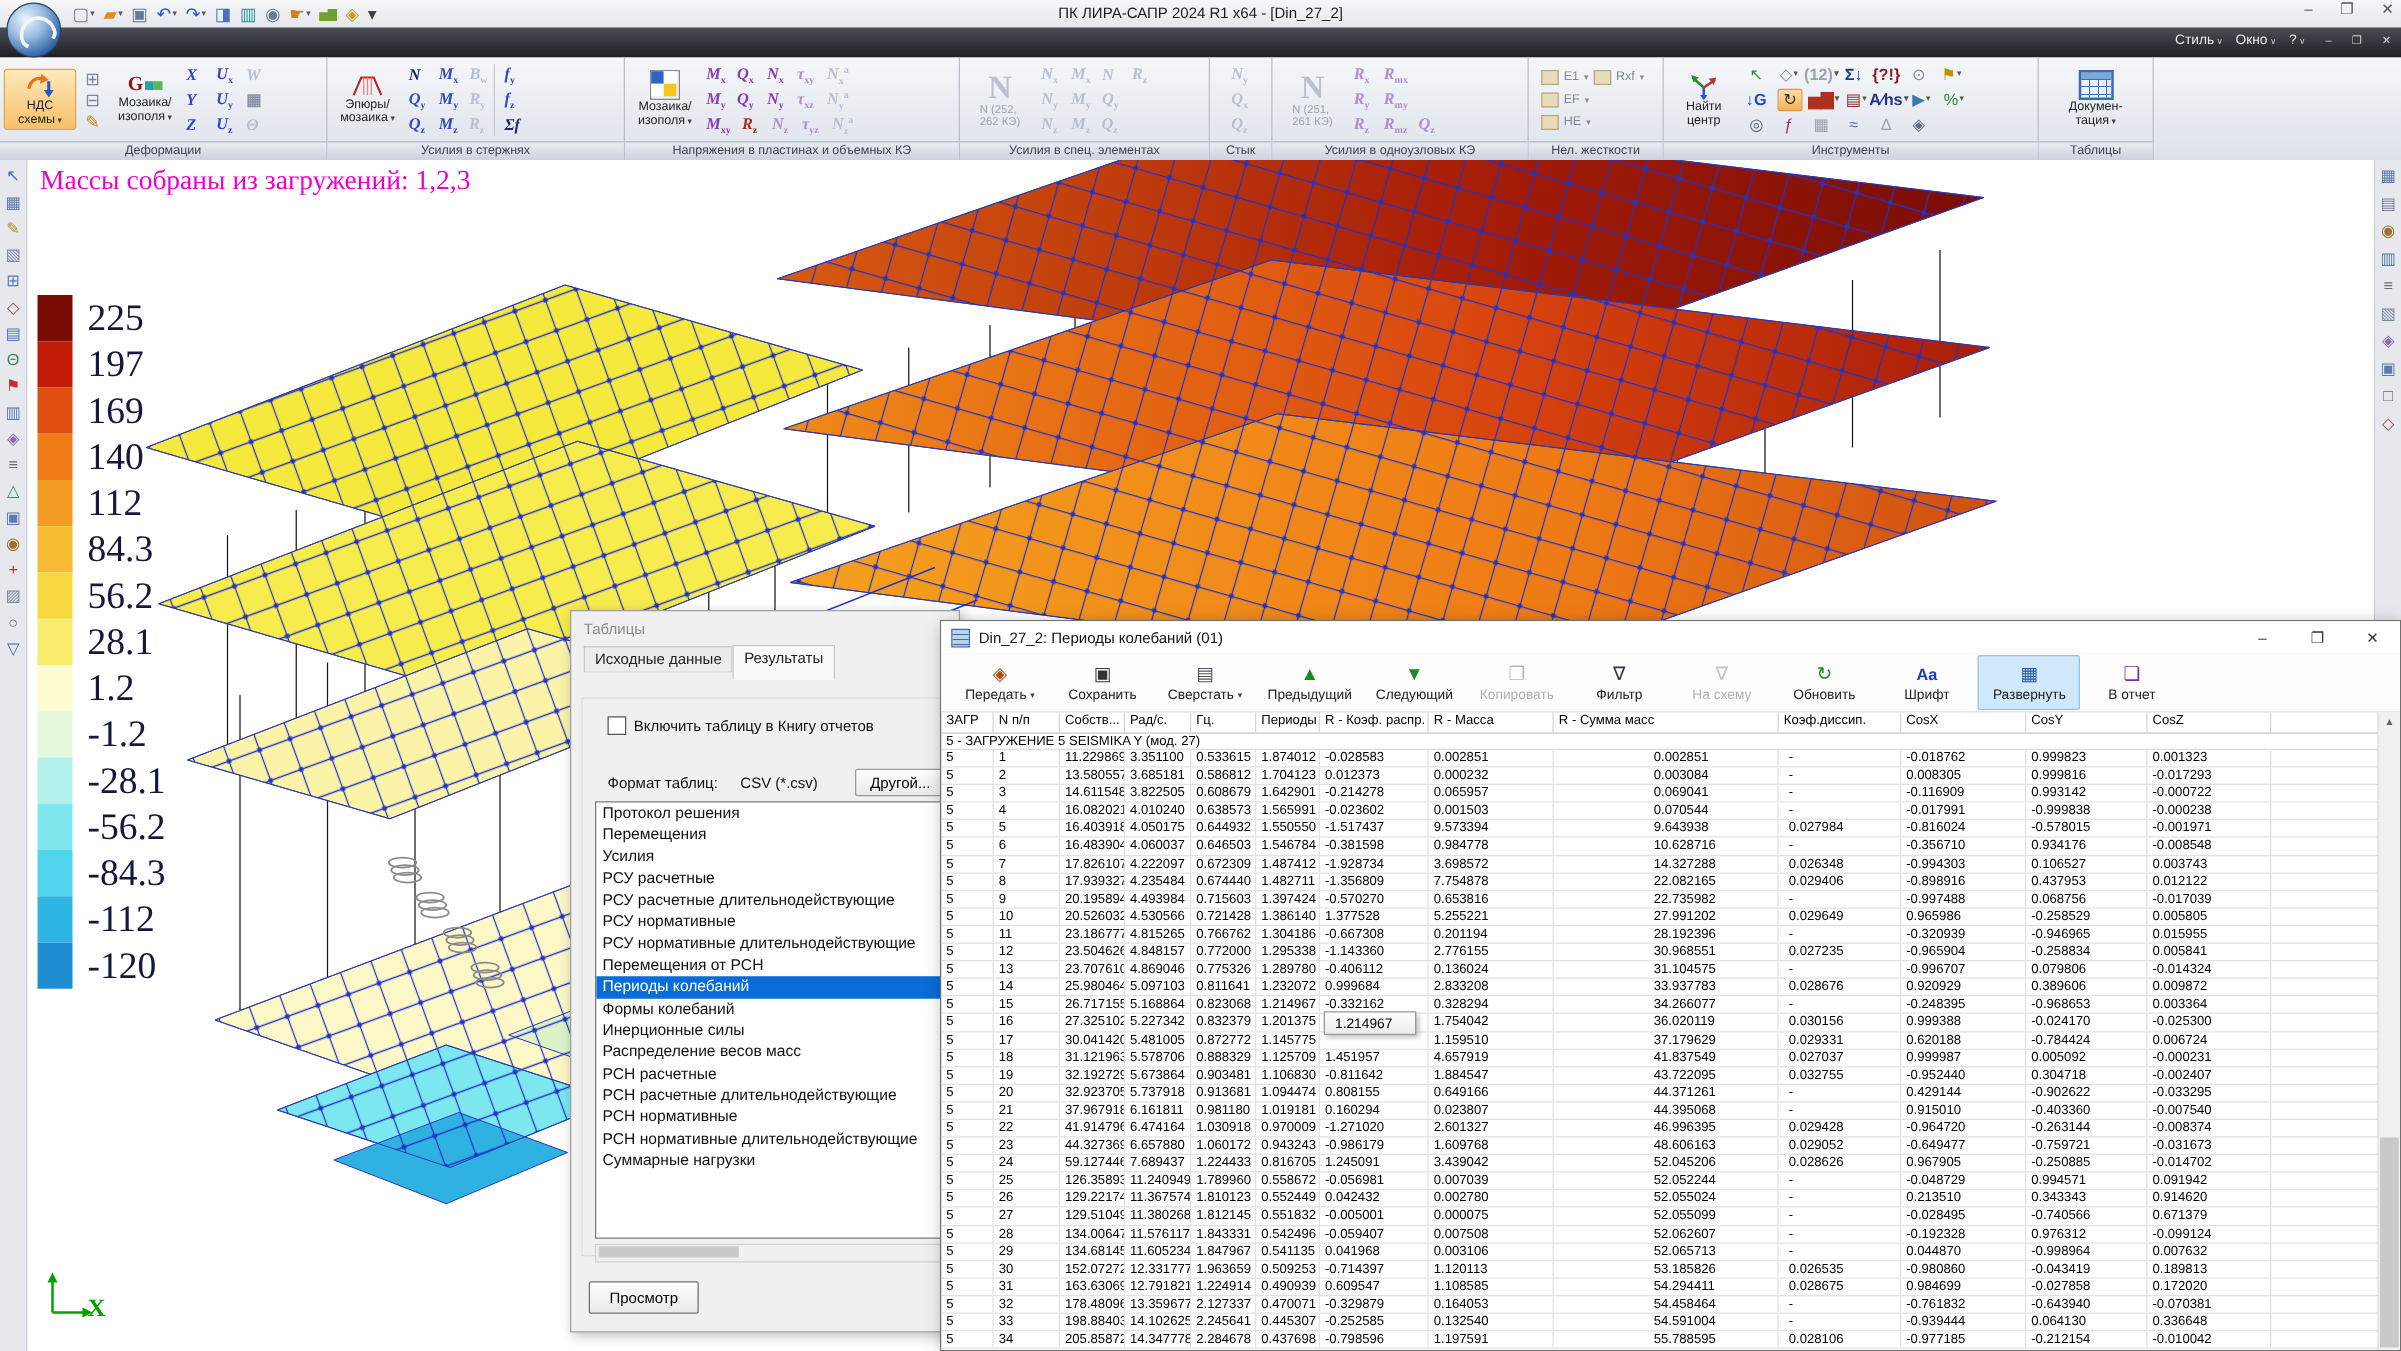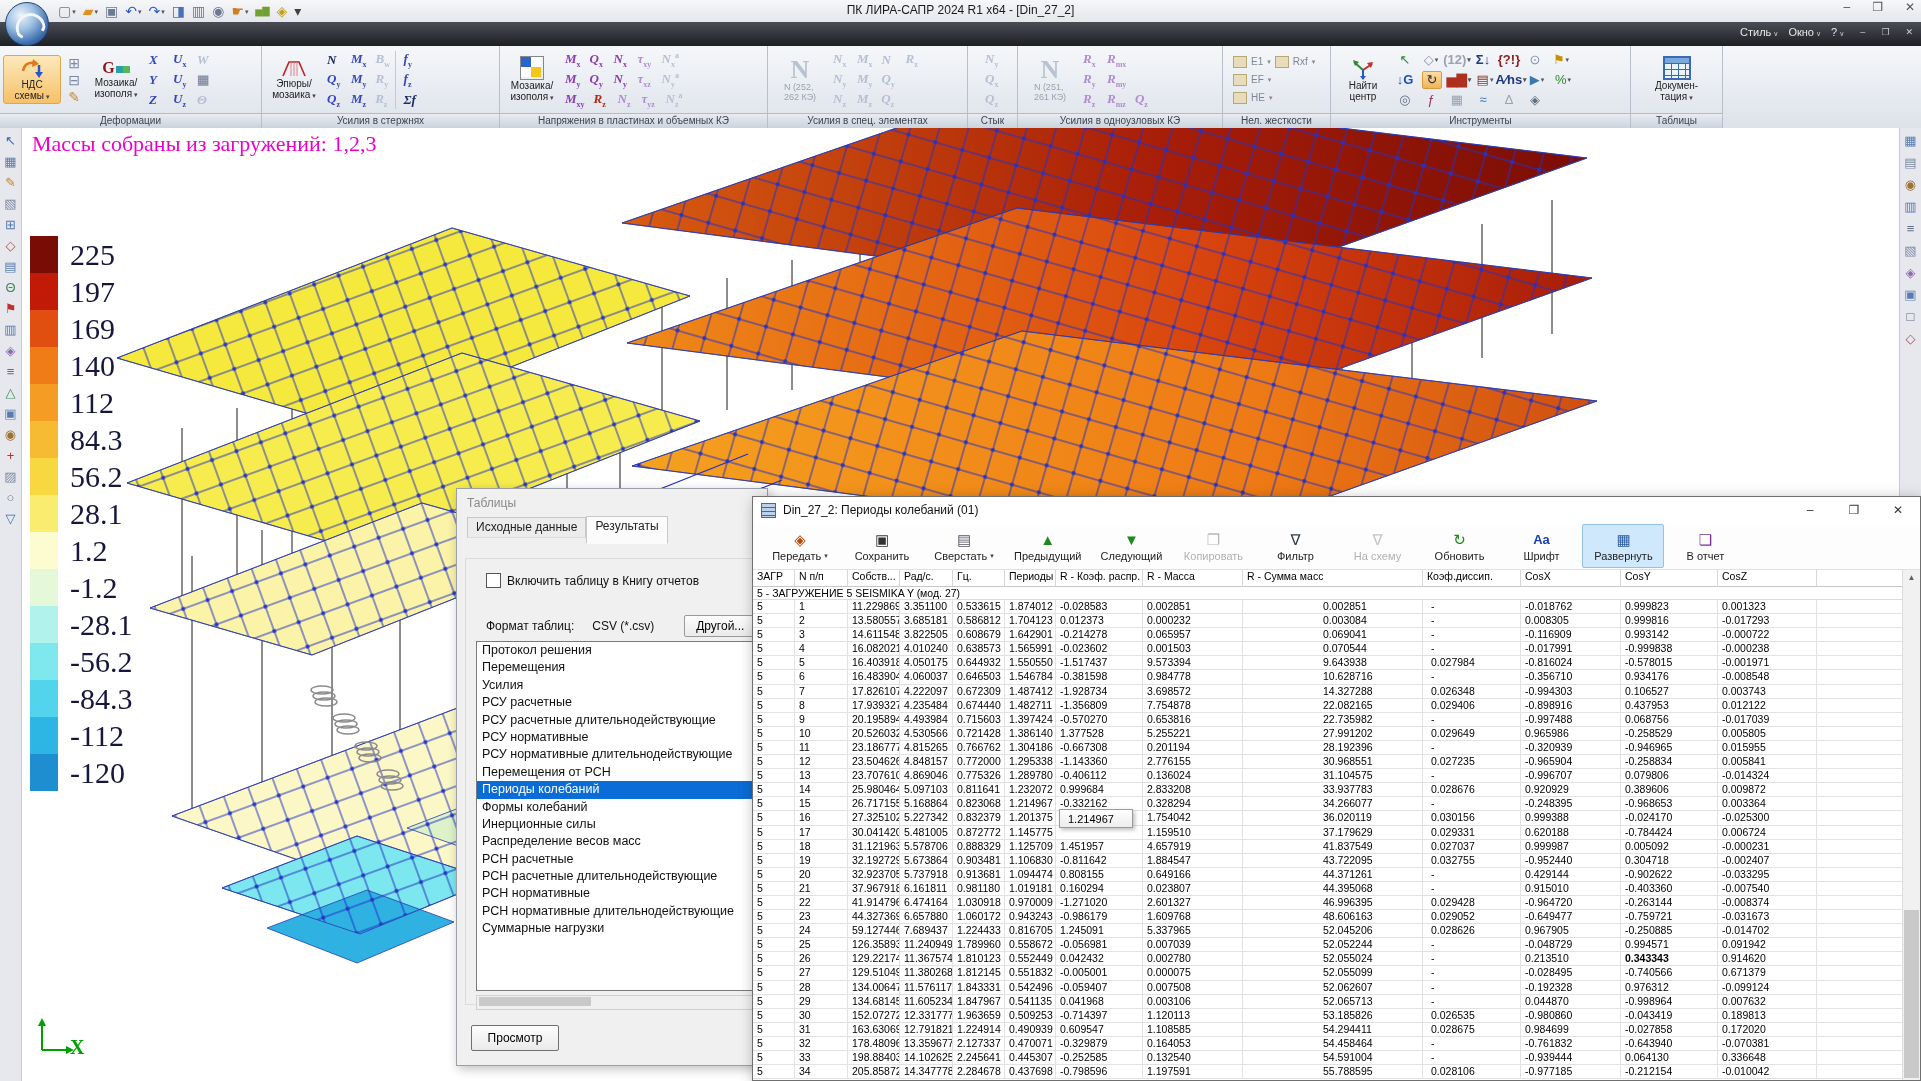--- a/index.html
+++ b/index.html
@@ -1195,21 +1195,21 @@
         <div class="tc fill"></div>
       </div>
       <div class="trow">
         <div class="tc" style="width: 42px;">5</div>
         <div class="tc" style="width: 53px;">24</div>
         <div class="tc" style="width: 52px;">59.127446</div>
         <div class="tc" style="width: 53px;">7.689437</div>
         <div class="tc" style="width: 52px;">1.224433</div>
         <div class="tc" style="width: 51px;">0.816705</div>
         <div class="tc" style="width: 87px;">1.245091</div>
-        <div class="tc" style="width: 100px;">5.337965</div>
+        <div class="tc" style="width: 100px;">3.439042</div>
         <div class="tc pad80" style="width: 180px;">52.045206</div>
         <div class="tc pad8" style="width: 98px;">0.028626</div>
         <div class="tc" style="width: 100px;">0.967905</div>
         <div class="tc" style="width: 97px;">-0.250885</div>
         <div class="tc" style="width: 99px;">-0.014702</div>
         <div class="tc fill"></div>
       </div>
       <div class="trow">
         <div class="tc" style="width: 42px;">5</div>
         <div class="tc" style="width: 53px;">25</div>
@@ -1231,21 +1231,21 @@
         <div class="tc" style="width: 53px;">26</div>
         <div class="tc" style="width: 52px;">129.221749</div>
         <div class="tc" style="width: 53px;">11.367574</div>
         <div class="tc" style="width: 52px;">1.810123</div>
         <div class="tc" style="width: 51px;">0.552449</div>
         <div class="tc" style="width: 87px;">0.042432</div>
         <div class="tc" style="width: 100px;">0.002780</div>
         <div class="tc pad80" style="width: 180px;">52.055024</div>
         <div class="tc pad8" style="width: 98px;">-</div>
         <div class="tc" style="width: 100px;">0.213510</div>
-        <div class="tc" style="width: 97px; font-weight: bold;">0.343343</div>
+        <div class="tc" style="width: 97px;">0.343343</div>
         <div class="tc" style="width: 99px;">0.914620</div>
         <div class="tc fill"></div>
       </div>
       <div class="trow">
         <div class="tc" style="width: 42px;">5</div>
         <div class="tc" style="width: 53px;">27</div>
         <div class="tc" style="width: 52px;">129.510496</div>
         <div class="tc" style="width: 53px;">11.380268</div>
         <div class="tc" style="width: 52px;">1.812145</div>
         <div class="tc" style="width: 51px;">0.551832</div>

